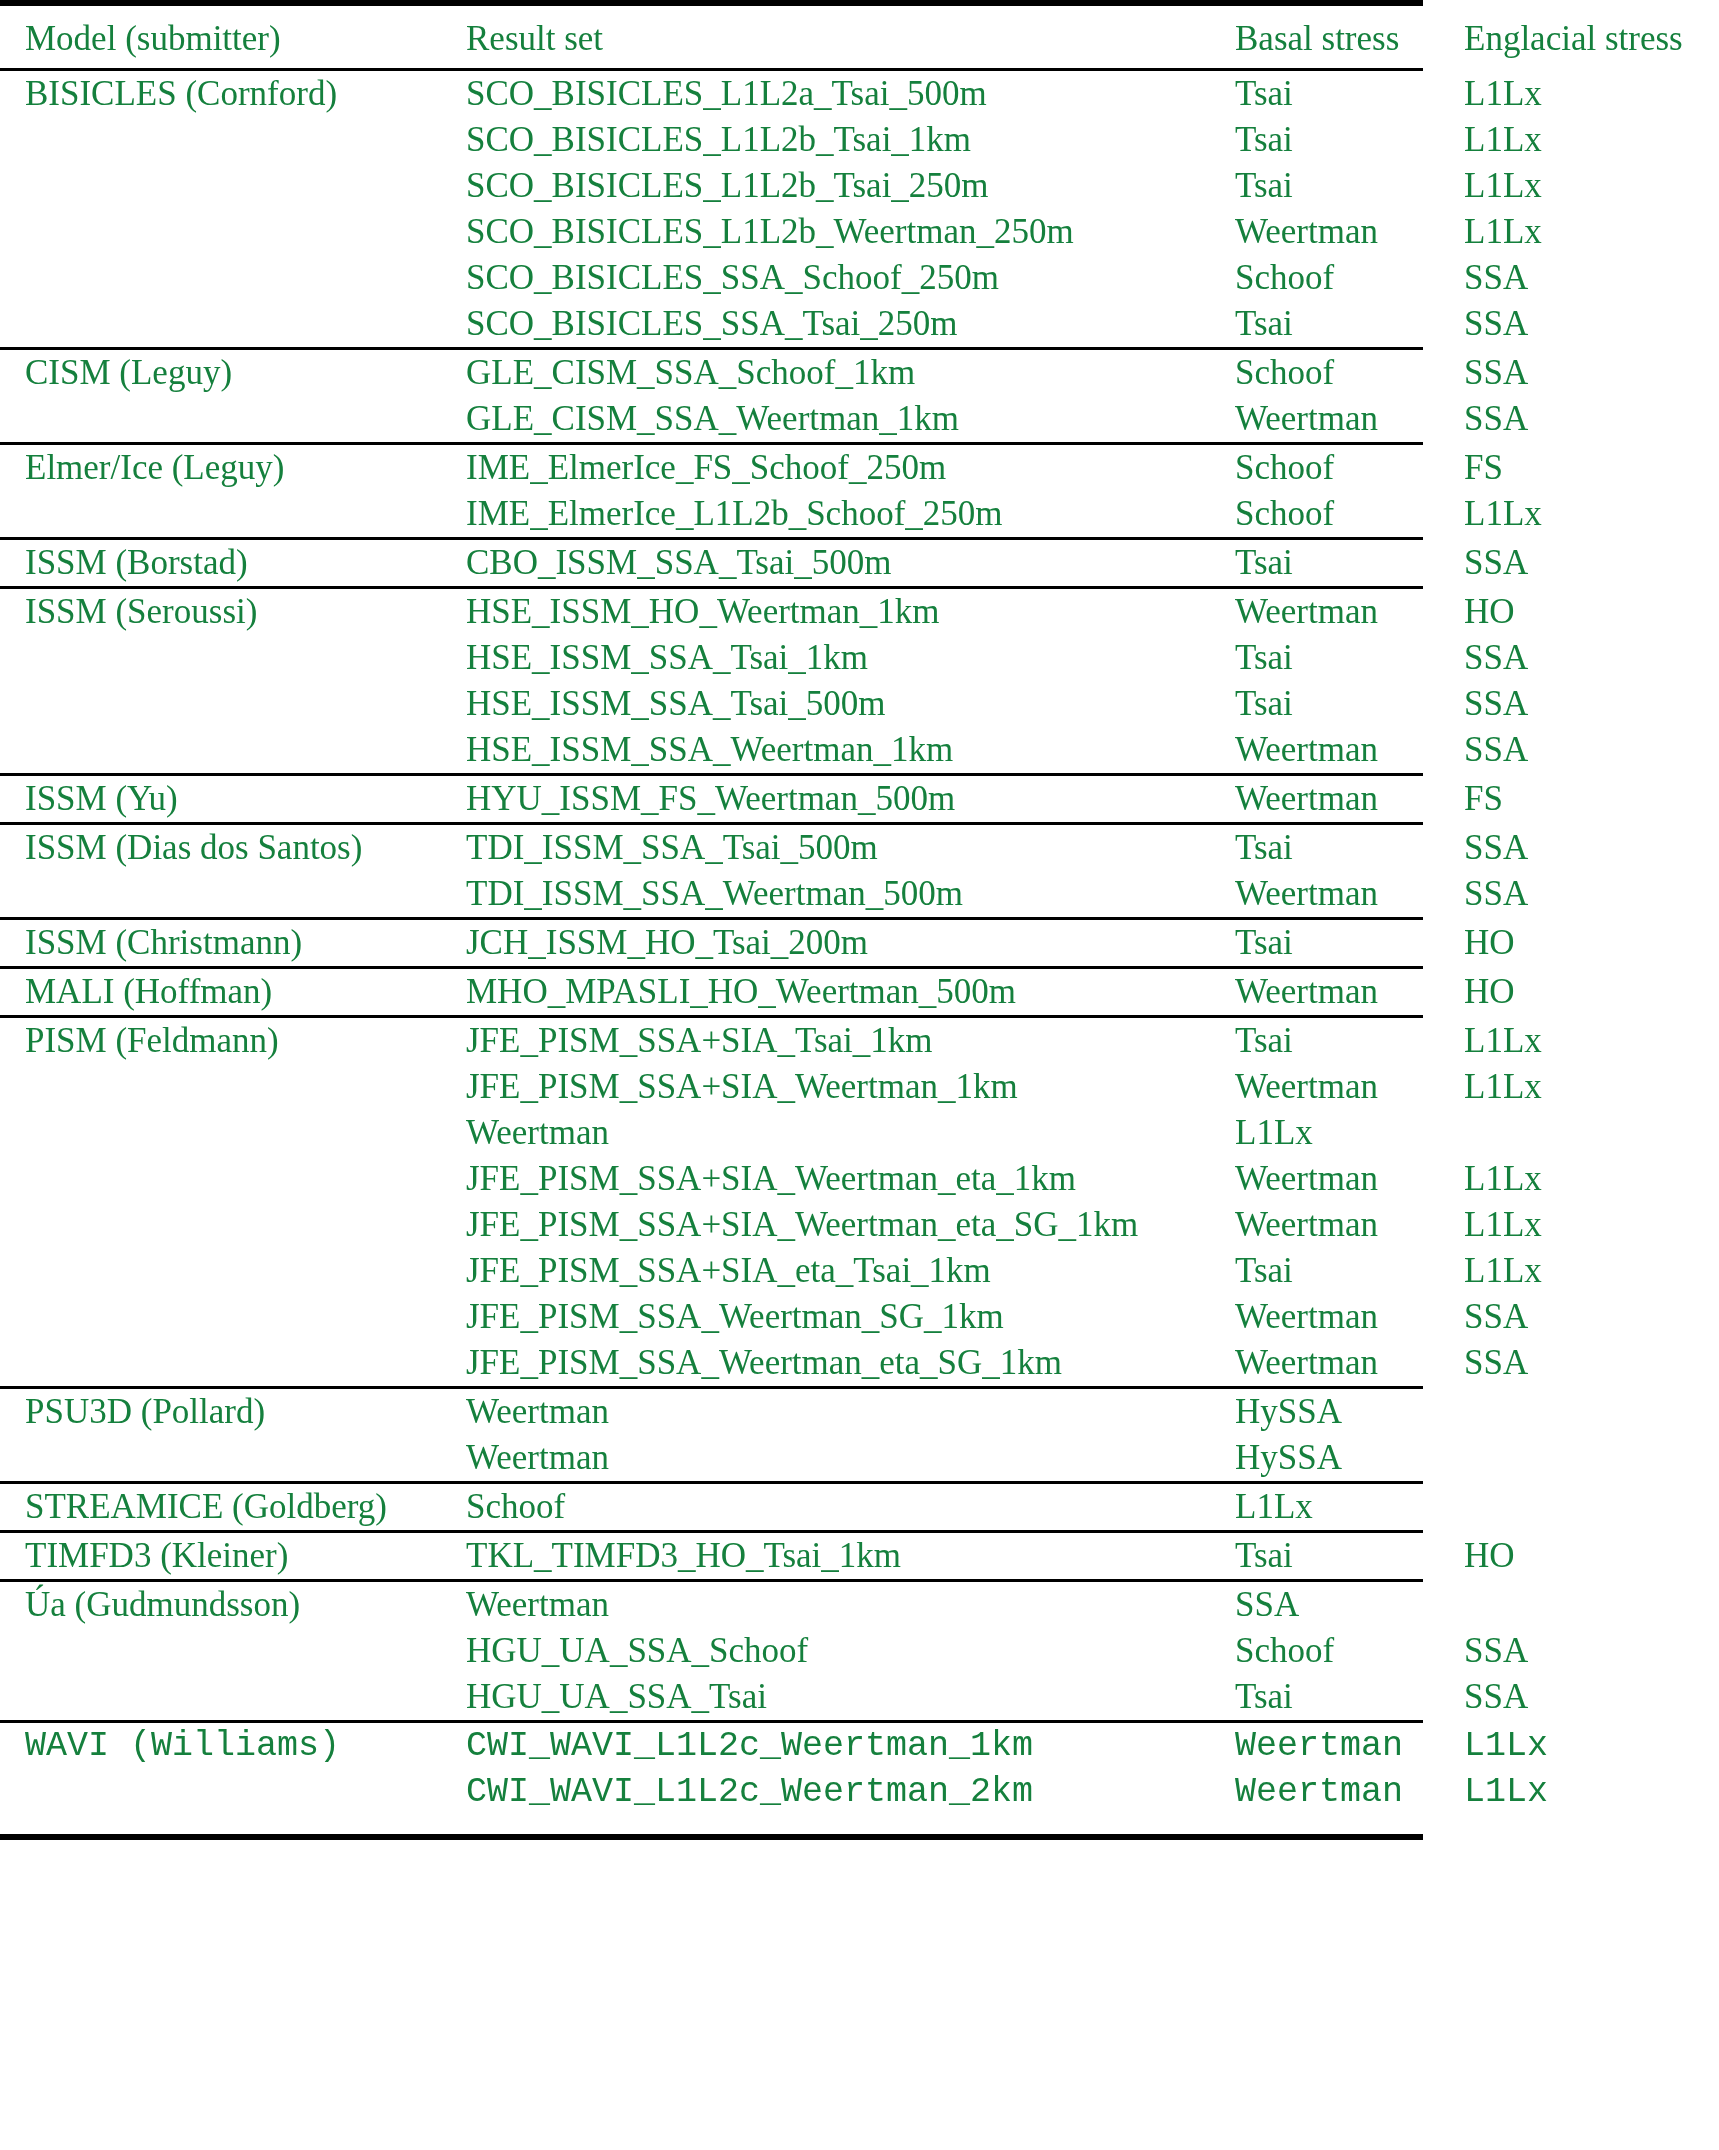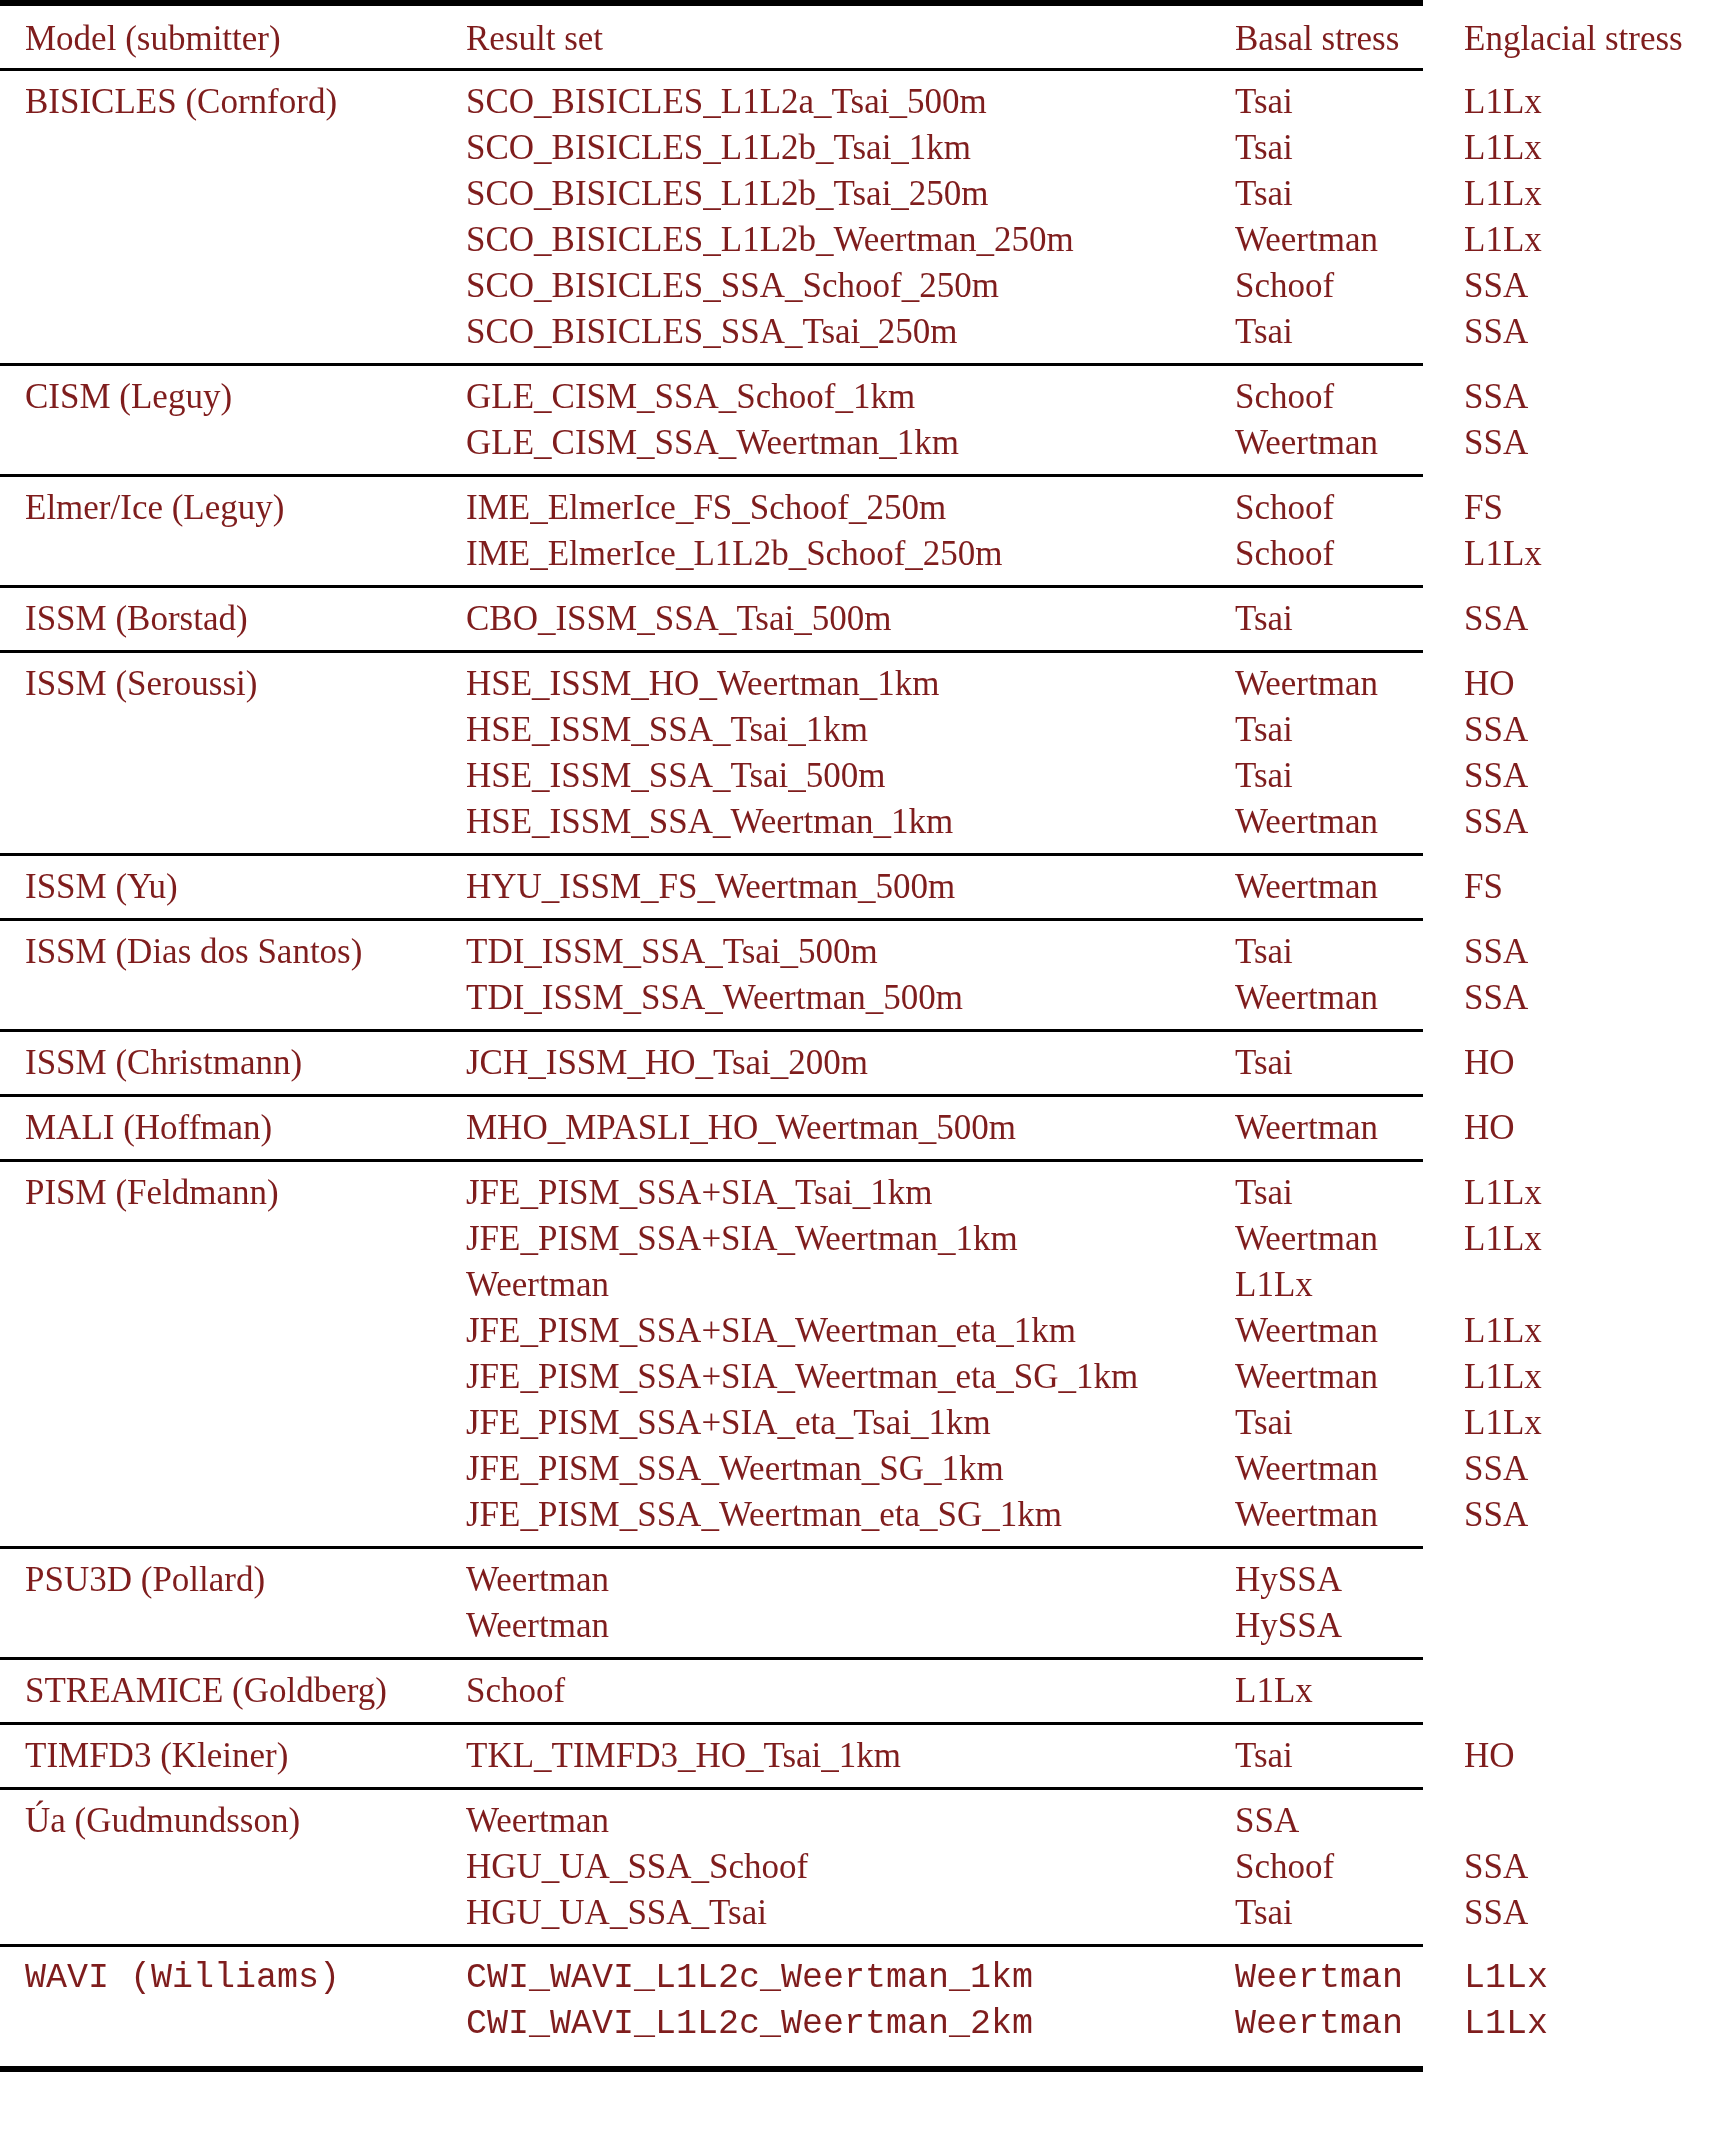--- a/index.html
+++ b/index.html
@@ -5,41 +5,41 @@
   html, body {
     margin: 0;
     padding: 0;
     background: #ffffff;
   }
   #page {
     width: 1423px;
     height: 2151px;
     box-sizing: border-box;
     background: #ffffff;
-    color: #7f1d1d;
+    color: #15803d;
     font-family: "Liberation Serif", "DejaVu Serif", serif;
     font-size: 35px;
     line-height: 46px;
   }
   .rule-thick {
     height: 0;
     border-top: 6.7px solid #000000;
   }
   .table-head {
     display: grid;
     grid-template-columns: 441px 769px 229px 1fr;
     padding: 0 25px;
     height: 62px;
     line-height: 66px;
     border-bottom: 3.3px solid #000000;
     white-space: nowrap;
   }
   .section {
     display: block;
-    padding: 8px 25px;
+    padding: 0 25px;
     border-bottom: 3.3px solid #000000;
   }
   .section.last {
     border-bottom: none;
     padding-bottom: 19px;
     font-family: Liberation Mono, monospace;
   }
   .row {
     display: grid;
     grid-template-columns: 441px 769px 229px 1fr;

